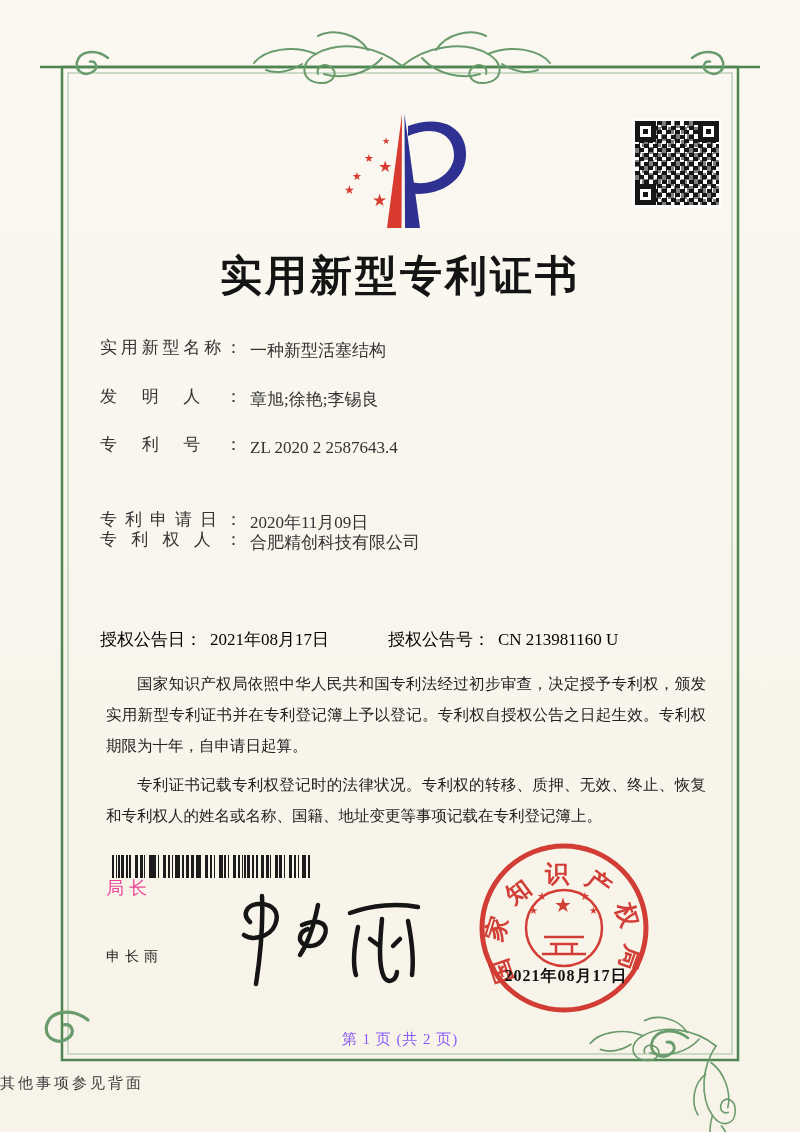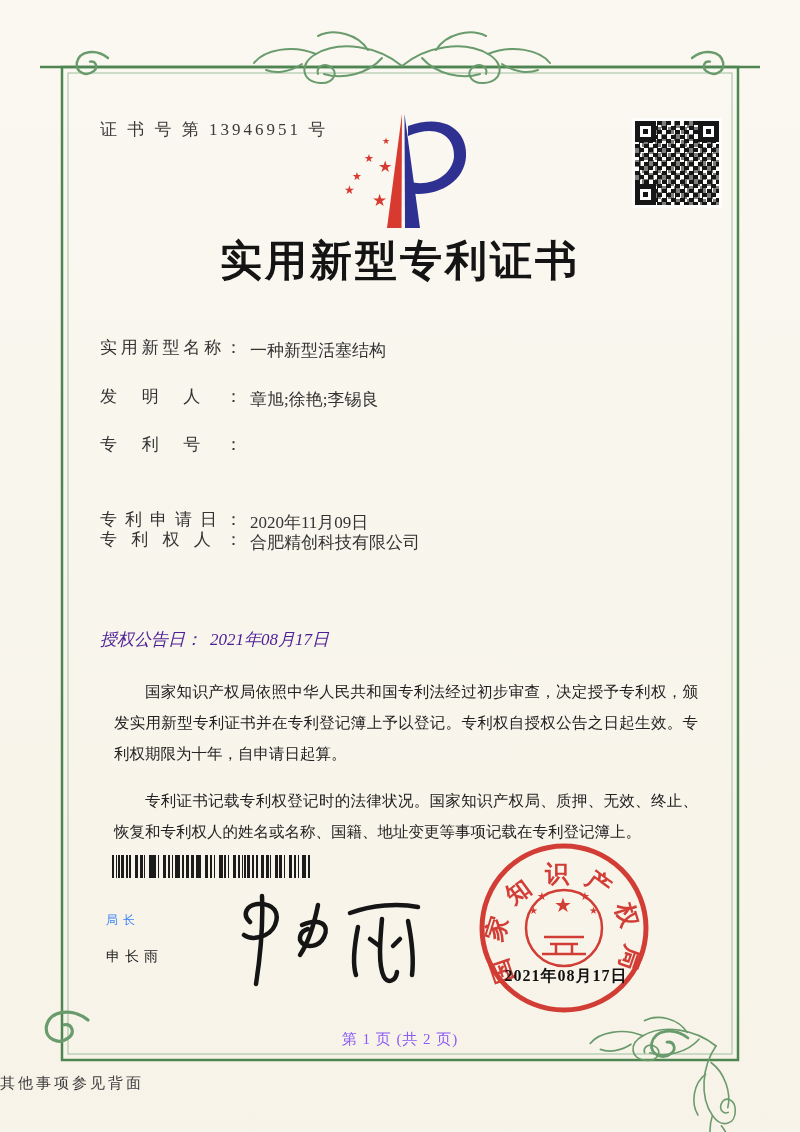--- a/index.html
+++ b/index.html
@@ -21,40 +21,40 @@
   .qr-pattern{position:absolute;inset:3px;
     background-image:repeating-conic-gradient(#161616 0% 25%, rgba(0,0,0,0) 0% 50%);
     background-size:9px 9px;}
   .qr-pattern2{position:absolute;inset:3px;
     background-image:repeating-conic-gradient(rgba(0,0,0,0) 0% 25%, #161616 0% 50%);
     background-size:13px 13px;opacity:.55;}
   .qf{position:absolute;width:21px;height:21px;border:5px solid #161616;background:#fff;box-sizing:border-box;}
   .qf::after{content:"";position:absolute;inset:3px;background:#161616;}
   .qf.tl{left:3px;top:3px}.qf.tr{right:3px;top:3px}.qf.bl{left:3px;bottom:3px}
 
-  .title{position:absolute;left:0;right:0;top:240px;margin:0;text-align:center;
+  .title{position:absolute;left:0;right:0;top:240px;margin:15px;text-align:center;
     font-size:42px;font-weight:700;letter-spacing:3px;color:#141414;line-height:1;}
 
   .frow{position:absolute;left:100px;width:562px;display:flex;font-size:17px;color:#333;}
   .flabel{width:142px;flex:none;text-align:justify;text-align-last:justify;margin-right:8px;}
   .fvalue{flex:1;line-height:1.75;}
 
-  .grant-row{position:absolute;left:100px;top:628px;width:620px;font-size:17px;color:#4c1d95;font-style:italic;}
+  .grant-row{position:absolute;left:100px;top:628px;width:620px;font-size:17px;color:#000000;}
   .gpair2{position:absolute;left:288px;top:0;}
   .gval{margin-left:8px;}
 
   .paras{position:absolute;left:98px;top:660px;width:616px;font-size:15.5px;line-height:31px;color:#222;}
-  .paras p{margin:16px;text-indent:2em;text-align:justify;}
+  .paras p{margin:8px;text-indent:2em;text-align:justify;}
 
   .barcode{position:absolute;left:112px;top:855px;width:198px;height:23px;
     background-image:
       repeating-linear-gradient(90deg,#1c1c1c 0 2px,rgba(0,0,0,0) 2px 4px,#1c1c1c 4px 5px,rgba(0,0,0,0) 5px 9px,#1c1c1c 9px 12px,rgba(0,0,0,0) 12px 14px),
       repeating-linear-gradient(90deg,rgba(0,0,0,0) 0 6px,#1c1c1c 6px 8px,rgba(0,0,0,0) 8px 17px,#1c1c1c 17px 19px,rgba(0,0,0,0) 19px 23px);}
 
-  .signer-title{position:absolute;left:106px;top:912px;font-size:12px;letter-spacing:5px;color:#3b82f6;}
+  .signer-title{position:absolute;left:106px;top:876px;font-size:18px;letter-spacing:5px;color:#ec4899;}
   .signer-name{position:absolute;left:106px;top:948px;font-size:14px;letter-spacing:5px;color:#222;}
   .sig{position:absolute;left:222px;top:890px;width:210px;height:102px;}
   .sig path{stroke:#151515;stroke-width:4.5;fill:none;stroke-linecap:round;stroke-linejoin:round;}
 
   .seal{position:absolute;left:478px;top:842px;width:172px;height:172px;opacity:.95;}
   .seal .red{stroke:#d0342c;fill:none;}
   .seal .star{fill:#d0342c;font-family:"DejaVu Sans",sans-serif;}
   .seal-ring-text{fill:#d0342c;font-size:24px;letter-spacing:14px;font-weight:700;}
   .seal-date{position:absolute;left:486px;top:966px;width:160px;text-align:center;
     font-size:16px;font-weight:600;color:#101010;letter-spacing:1px;}
@@ -95,21 +95,20 @@
   <g transform="translate(716,1046)">
     <use href="#fl" transform="scale(0.85)"></use>
     <use href="#fl" transform="rotate(-95) scale(0.8)"></use>
     <use href="#cc" transform="translate(-28,-8) scale(1.4)"></use>
   </g>
   <use href="#cc" transform="translate(88,1020) scale(1.6)"></use>
 </svg>
 
 <div class="content">
 
-  <div class="certno">证 书 号 第 13946951 号</div>
 
   <svg class="logo" viewBox="0 0 140 124">
     <text class="star" x="46" y="34" font-size="9">★</text>
     <text class="star" x="28" y="52" font-size="11">★</text>
     <text class="star" x="42" y="62" font-size="16">★</text>
     <text class="star" x="16" y="70" font-size="11">★</text>
     <text class="star" x="8" y="84" font-size="12">★</text>
     <text class="star" x="36" y="96" font-size="17">★</text>
     <polygon points="66,4 51,118 65.5,118" fill="#d93a30"></polygon>
     <polygon points="68.5,4 69,118 84,118" fill="#2e3192"></polygon>
@@ -129,37 +128,41 @@
   <div class="frow" style="top:385px">
     <span class="flabel">发明人：</span>
     <span class="fvalue">章旭;徐艳;李锡良</span>
   </div>
   <div class="frow" style="top:336px">
     <span class="flabel">实用新型名称：</span>
     <span class="fvalue">一种新型活塞结构</span>
   </div>
   <div class="frow" style="top:433px">
     <span class="flabel">专利号：</span>
+    <span class="fvalue">ZL 2020 2 2587643.4</span>
   </div>
   <div class="frow" style="top:508px">
     <span class="flabel">专利申请日：</span>
     <span class="fvalue">2020年11月09日</span>
   </div>
   <div class="frow" style="top:528px">
     <span class="flabel">专利权人：</span>
     <span class="fvalue">合肥精创科技有限公司</span>
   </div>
 
   <div class="grant-row">
     <span>授权公告日：</span><span class="gval">2021年08月17日</span>
+    <span class="gpair2">
+      <span>授权公告号：</span><span class="gval">CN 213981160 U</span>
+    </span>
   </div>
 
   <div class="paras">
     <p>国家知识产权局依照中华人民共和国专利法经过初步审查，决定授予专利权，颁发实用新型专利证书并在专利登记簿上予以登记。专利权自授权公告之日起生效。专利权期限为十年，自申请日起算。</p>
-    <p>专利证书记载专利权登记时的法律状况。国家知识产权局、质押、无效、终止、恢复和专利权人的姓名或名称、国籍、地址变更等事项记载在专利登记簿上。</p>
+    <p>专利证书记载专利权登记时的法律状况。专利权的转移、质押、无效、终止、恢复和专利权人的姓名或名称、国籍、地址变更等事项记载在专利登记簿上。</p>
   </div>
 
   <div class="barcode"></div>
 
   <div class="signer-title">局长</div>
   <div class="signer-name">申长雨</div>
 
   <svg class="sig" viewBox="0 0 210 102">
     <path d="M28,32 C20,25 24,15 36,14 C52,13 58,23 53,35 C48,47 30,51 22,45"></path>
     <path d="M40,6 C41,30 39,62 34,94"></path>

